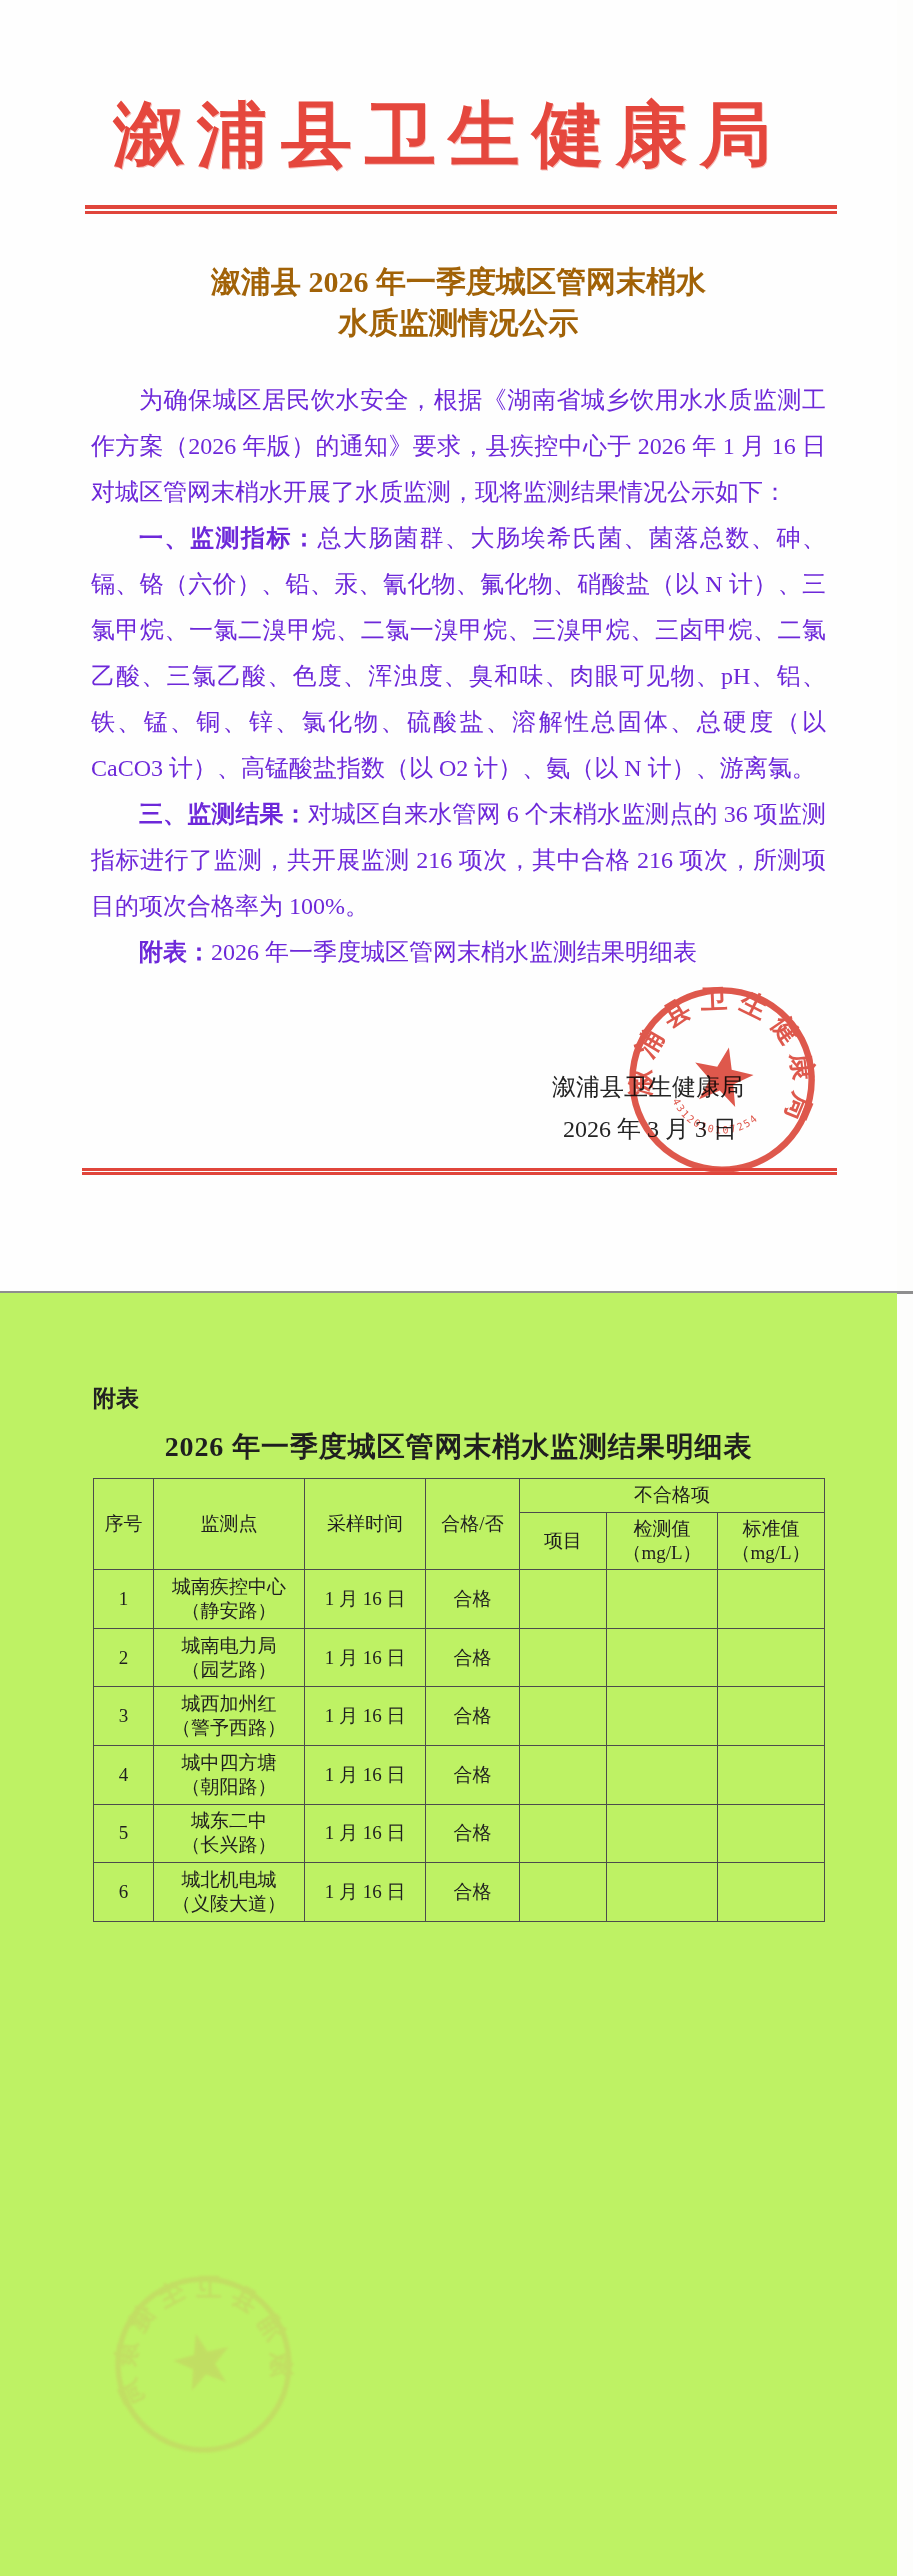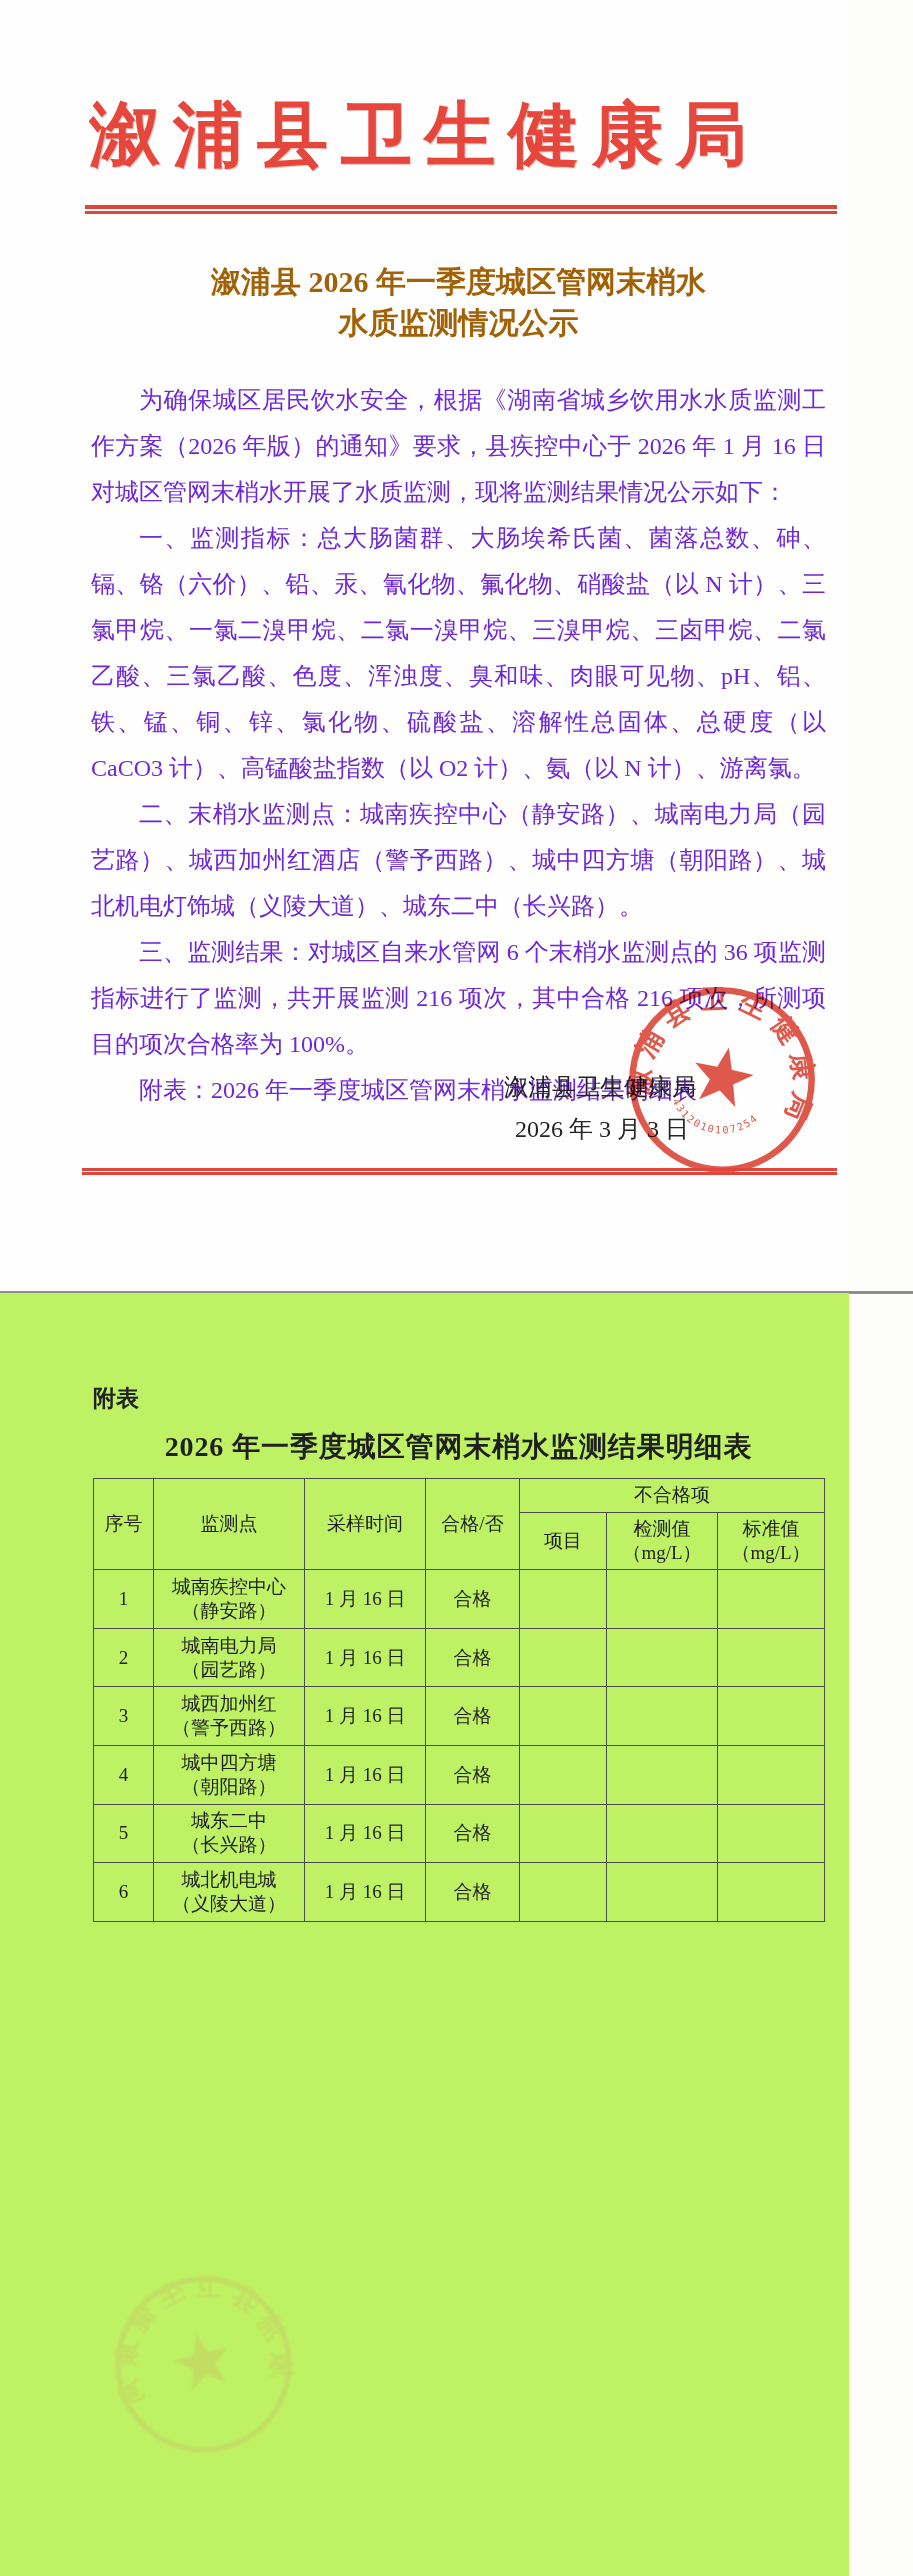--- a/index.html
+++ b/index.html
@@ -3,21 +3,21 @@
 <meta charset="utf-8">
 <style>
   html,body{margin:0;padding:0;}
   body{
     width:913px;height:2576px;position:relative;
     background:#fdfdfc;
     font-family:"Liberation Serif","DejaVu Serif",serif;
     color:#2b2b2b;
     -webkit-font-smoothing:antialiased;
   }
-  .page{position:absolute;left:0;width:849px;background:#fefefe;}
+  .page{position:absolute;left:0;width:849px;background:#fefefe;padding-left:48px;}
   #page1{top:0;height:1291px;}
   #page2{top:1293px;height:1283px;background:#bef264;}
   .page-divider{
     position:absolute;top:1291px;left:0;width:913px;height:2.7px;
     background:#8e8e8e;
   }
   
   .agency-head{
     position:absolute;top:88px;left:0;width:100%;
     text-align:center;
@@ -36,21 +36,21 @@
     position:absolute;top:261px;left:91px;width:735px;
     text-align:center;font-size:30px;font-weight:bold;
     line-height:41px;color:#a16207;
   }
   .doc-body{
     position:absolute;top:377px;left:91px;width:735px;
     font-size:24px;line-height:46px;text-align:justify;
     color:#6d28d9;
   }
   .doc-body p{margin:0;text-indent:2em;}
-  .lead{font-weight:normal;}
+  .lead{font-weight:bold;}
   .sig-line{
     position:absolute;right:153px;top:1071px;
     font-size:24px;color:#242424;white-space:nowrap;
   }
   .date-line{
     position:absolute;right:160px;top:1113px;
     font-size:24px;color:#242424;white-space:nowrap;
   }
   #official-seal{
     position:absolute;left:625px;top:983px;width:194px;height:194px;
@@ -103,21 +103,20 @@
   </div>
 
   <div class="doc-title">
     <div>溆浦县 2026 年一季度城区管网末梢水</div>
     <div>水质监测情况公示</div>
   </div>
 
   <div class="doc-body">
     <p><span>为确保城区居民饮水安全，根据《湖南省城乡饮用水水质监测工作方案（2026 年版）的通知》要求，县疾控中心于 2026 年 1 月 16 日对城区管网末梢水开展了水质监测，现将监测结果情况公示如下：</span></p>
     <p><span class="lead">一、监测指标：</span><span>总大肠菌群、大肠埃希氏菌、菌落总数、砷、镉、铬（六价）、铅、汞、氰化物、氟化物、硝酸盐（以 N 计）、三氯甲烷、一氯二溴甲烷、二氯一溴甲烷、三溴甲烷、三卤甲烷、二氯乙酸、三氯乙酸、色度、浑浊度、臭和味、肉眼可见物、pH、铝、铁、锰、铜、锌、氯化物、硫酸盐、溶解性总固体、总硬度（以 CaCO3 计）、高锰酸盐指数（以 O2 计）、氨（以 N 计）、游离氯。</span></p>
-    <p><span class="lead">二、末梢水监测点：</span><span>城南疾控中心（静安路）、城南电力局（园艺路）、城西加州红酒店（警予西路）、城中四方塘（朝阳路）、城北机电灯饰城（义陵大道）、城东二中（长兴路）。</span></p>
     <p><span class="lead">三、监测结果：</span><span>对城区自来水管网 6 个末梢水监测点的 36 项监测指标进行了监测，共开展监测 216 项次，其中合格 216 项次，所测项目的项次合格率为 100%。</span></p>
     <p><span class="lead">附表：</span><span>2026 年一季度城区管网末梢水监测结果明细表</span></p>
   </div>
 
   <div class="sig-line">溆浦县卫生健康局</div>
   <div class="date-line">2026 年 3 月 3 日</div>
 
   <svg id="official-seal" viewBox="0 0 210 210">
     <g transform="rotate(12 105 105)" fill="none">
       <circle cx="105" cy="105" r="97" stroke="#dd4a3d" stroke-width="7"></circle>

